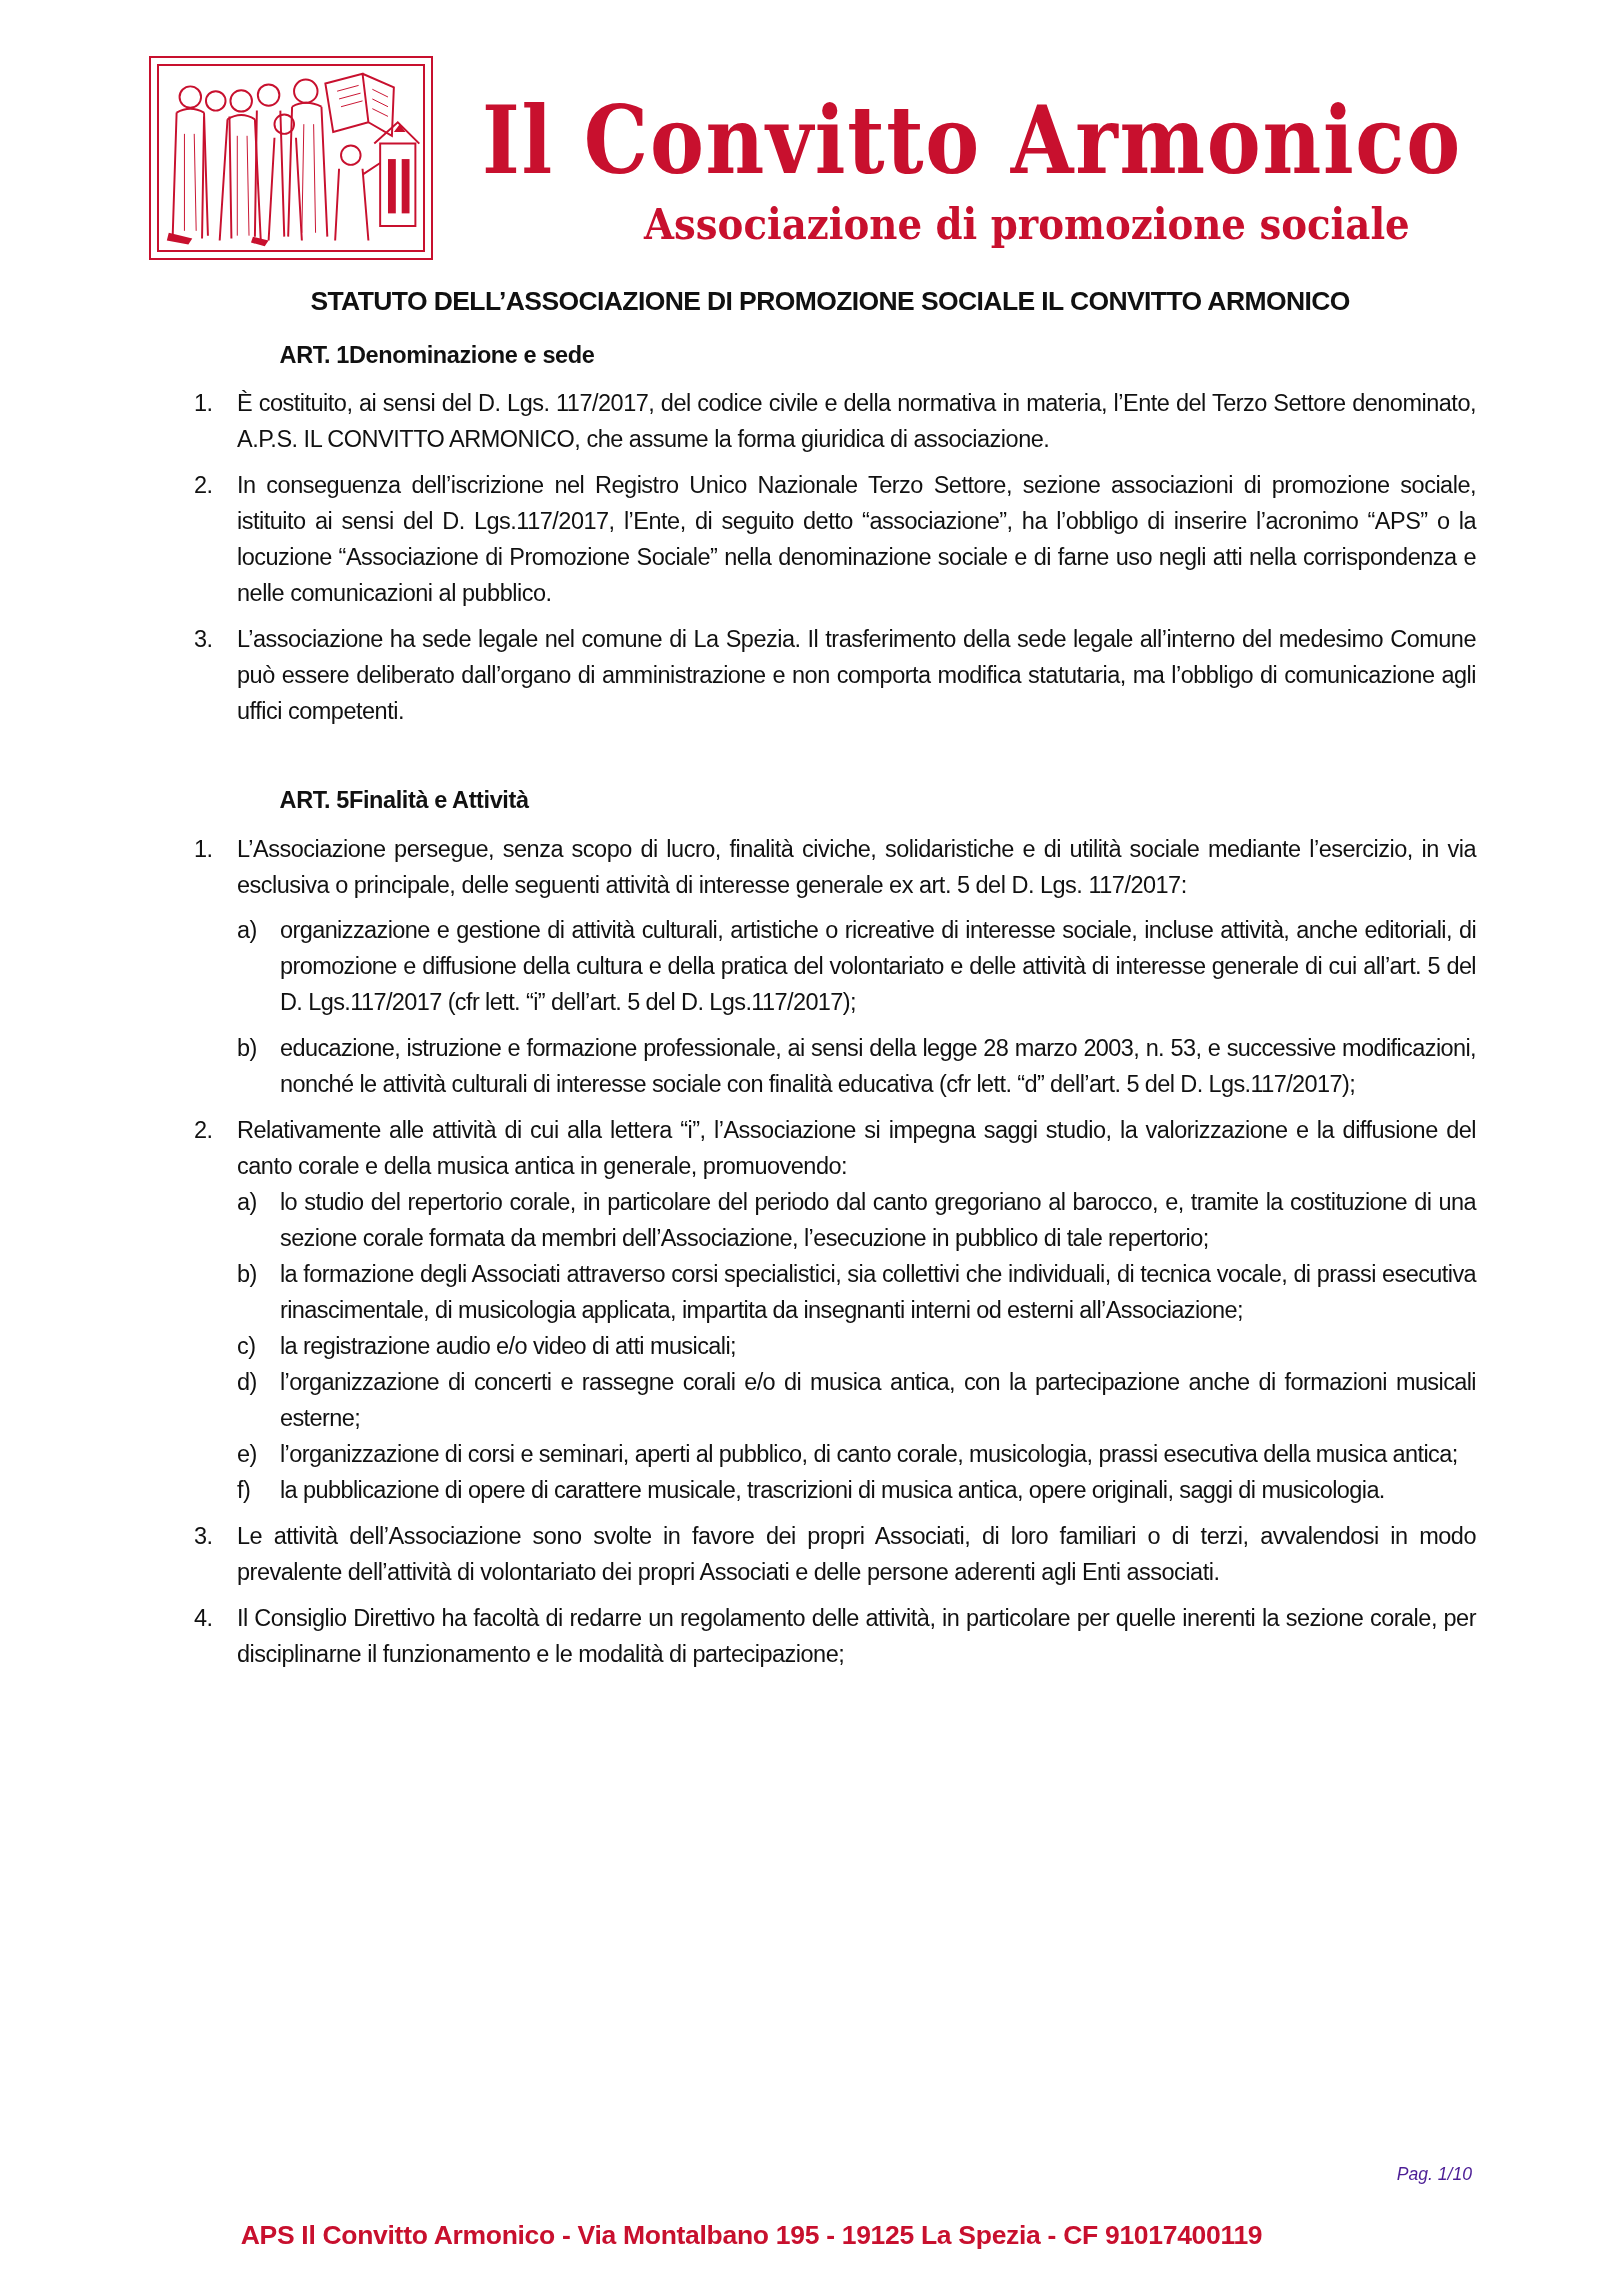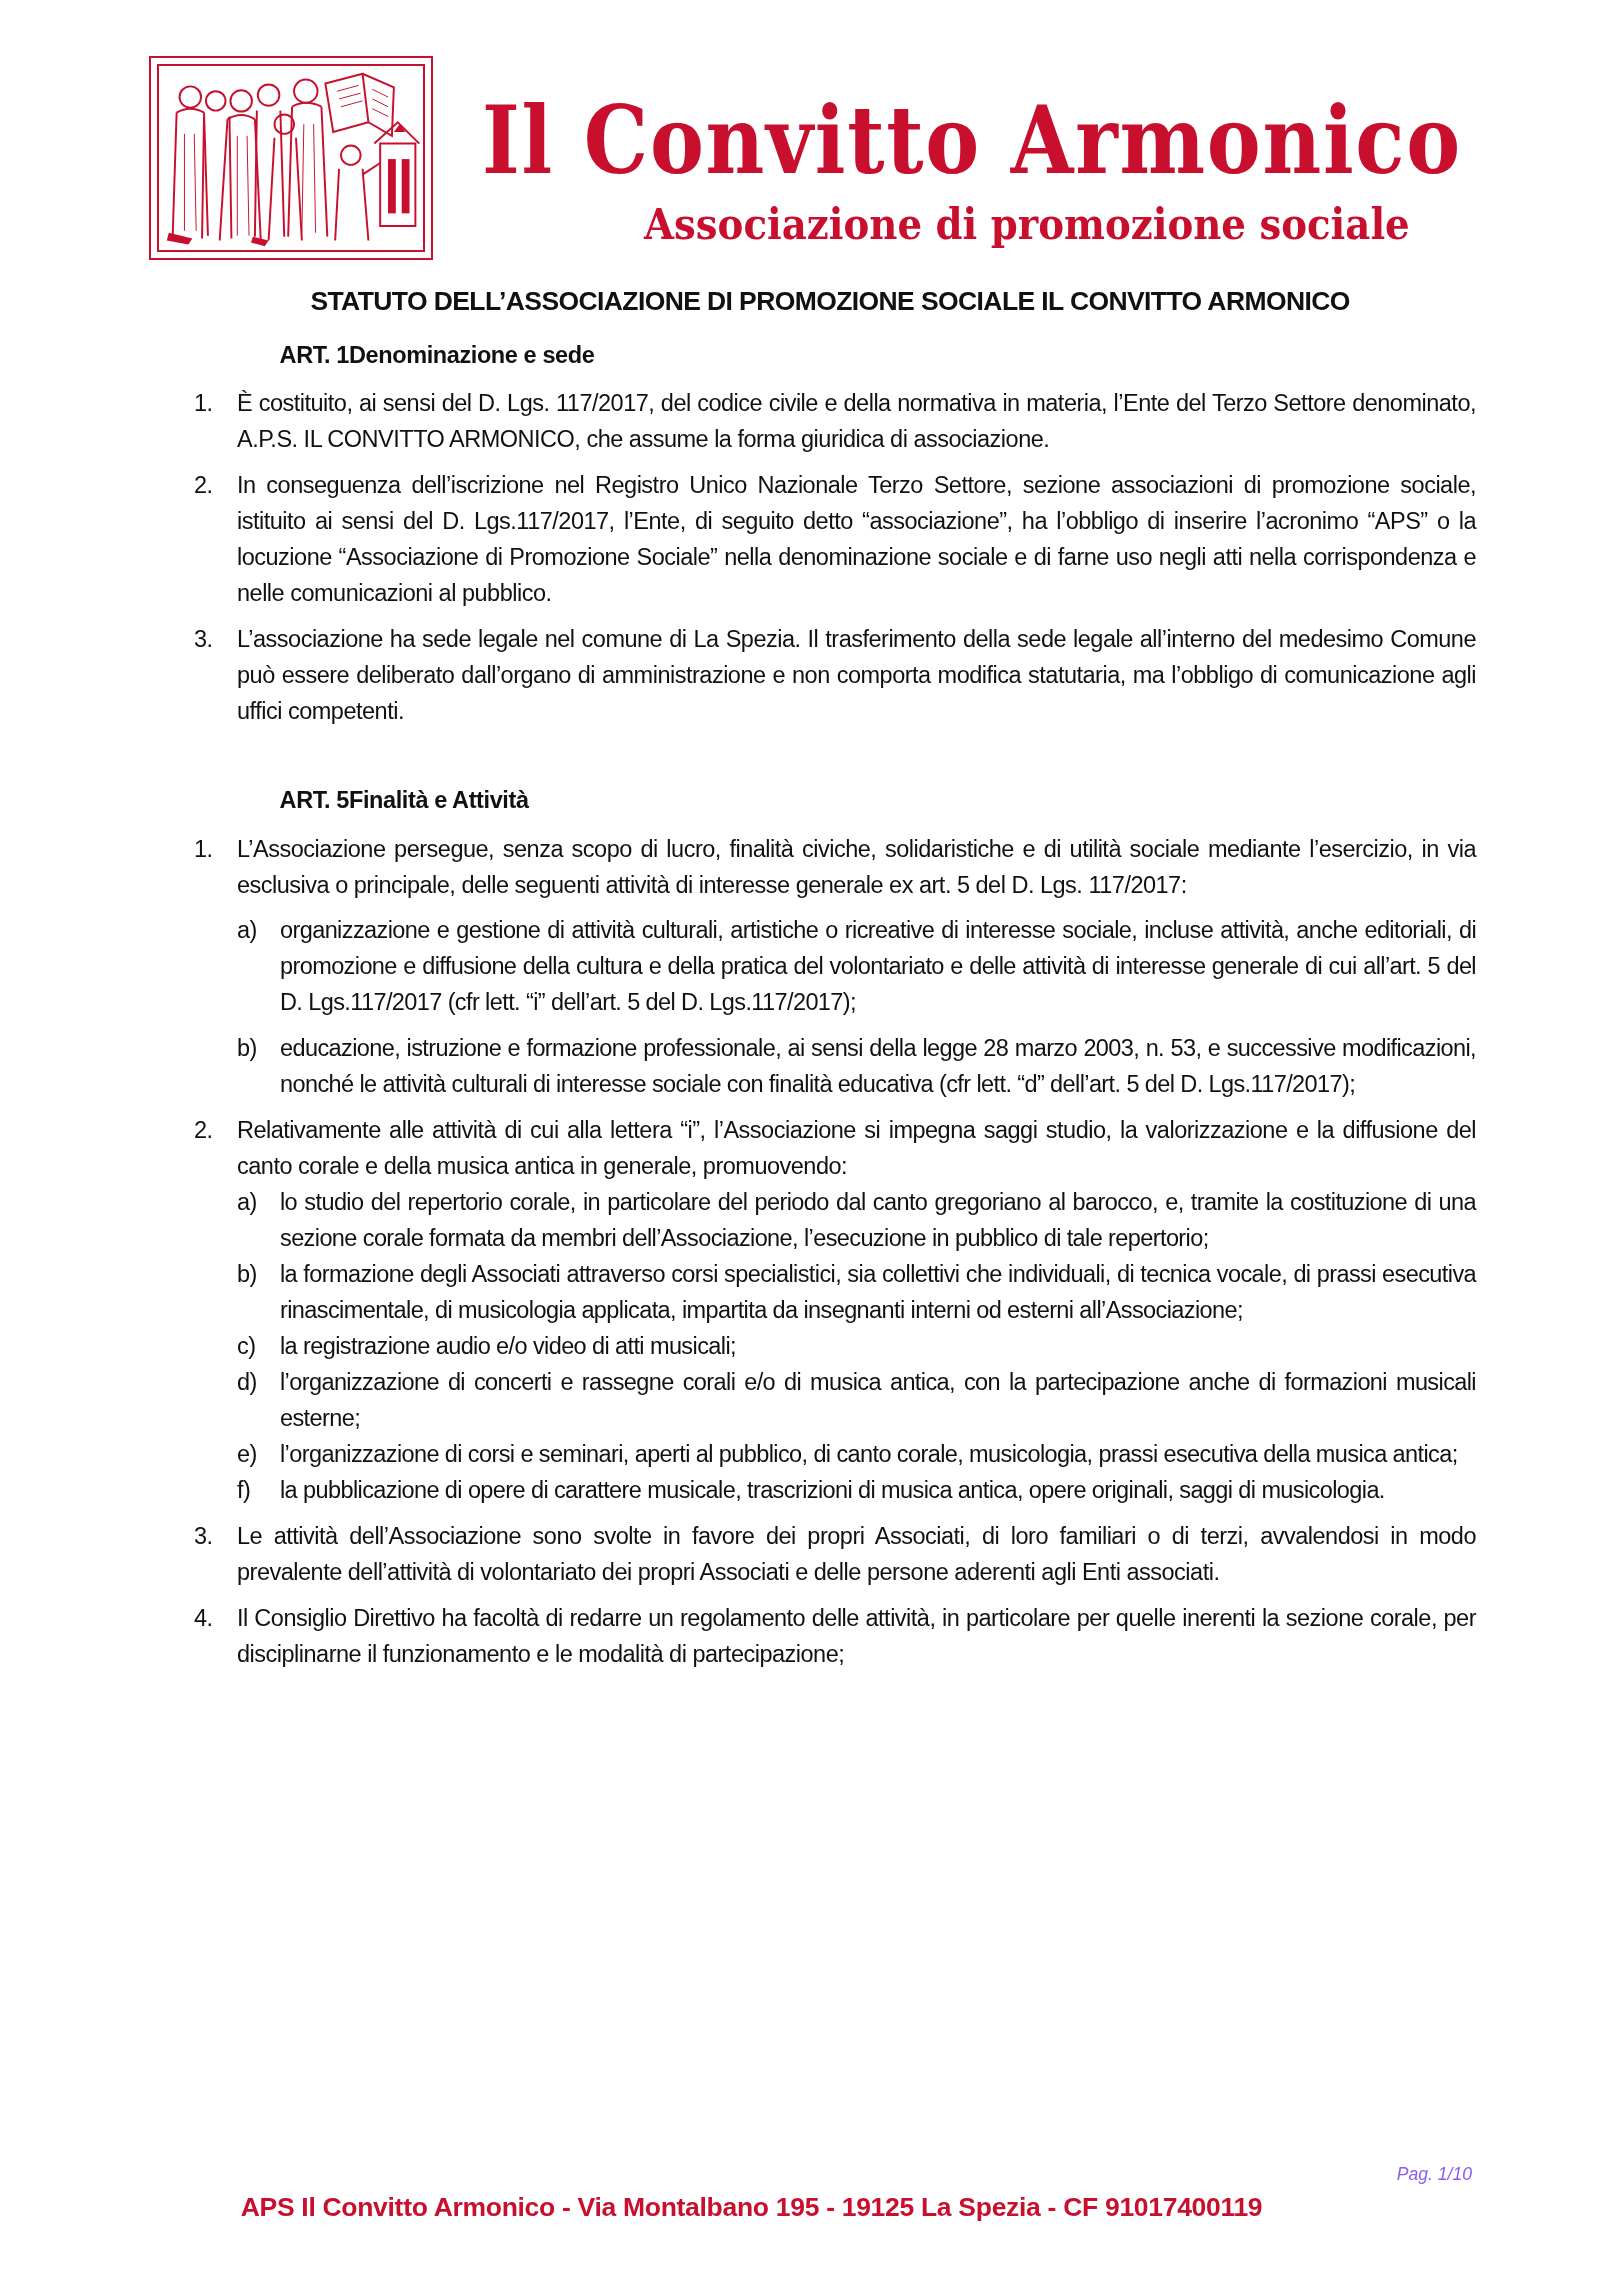--- a/index.html
+++ b/index.html
@@ -30,24 +30,24 @@
     .para .n { width: 43px; flex: none; }
     .para .t { flex: 1; }
     .sub { display: flex; font-size: 23.5px; line-height: 36px; letter-spacing: -0.6px; text-align: justify; margin-left: 43px; }
     .sub .n { width: 43px; flex: none; }
     .sub .t { flex: 1; }
     .gap-s { height: 9.8px; }
     .gap-m { height: 13.7px; }
     .gap-art { height: 55px; }
 
     
-    .page-no { position: absolute; right: 149px; top: 2164px; font-style: italic; font-size: 17.6px; color: #8b5cf6; }
+    .page-no { position: absolute; right: 149px; top: 2164px; font-style: italic; font-size: 17.6px; color: #4c1d95; }
     .footer { position: absolute; left: 0; width: 1621px; top: 2192px; text-align: center;
               font-weight: bold; font-size: 26.5px; color: #c8102e; letter-spacing: -0.3px; }
-    .footer span { display: inline-block; margin-left: -118px; }
+    .footer span { display: inline-block; margin-left: -118px; margin-top: 28px; }
   </style>
 </head>
 <body>
 
 <div class="letterhead">
   <div class="logo">
     <div class="logo-inner">
       <svg viewBox="0 0 270 190" preserveAspectRatio="none" xmlns="http://www.w3.org/2000/svg">
         <g fill="none" stroke="#c8102e" stroke-width="2">
 

